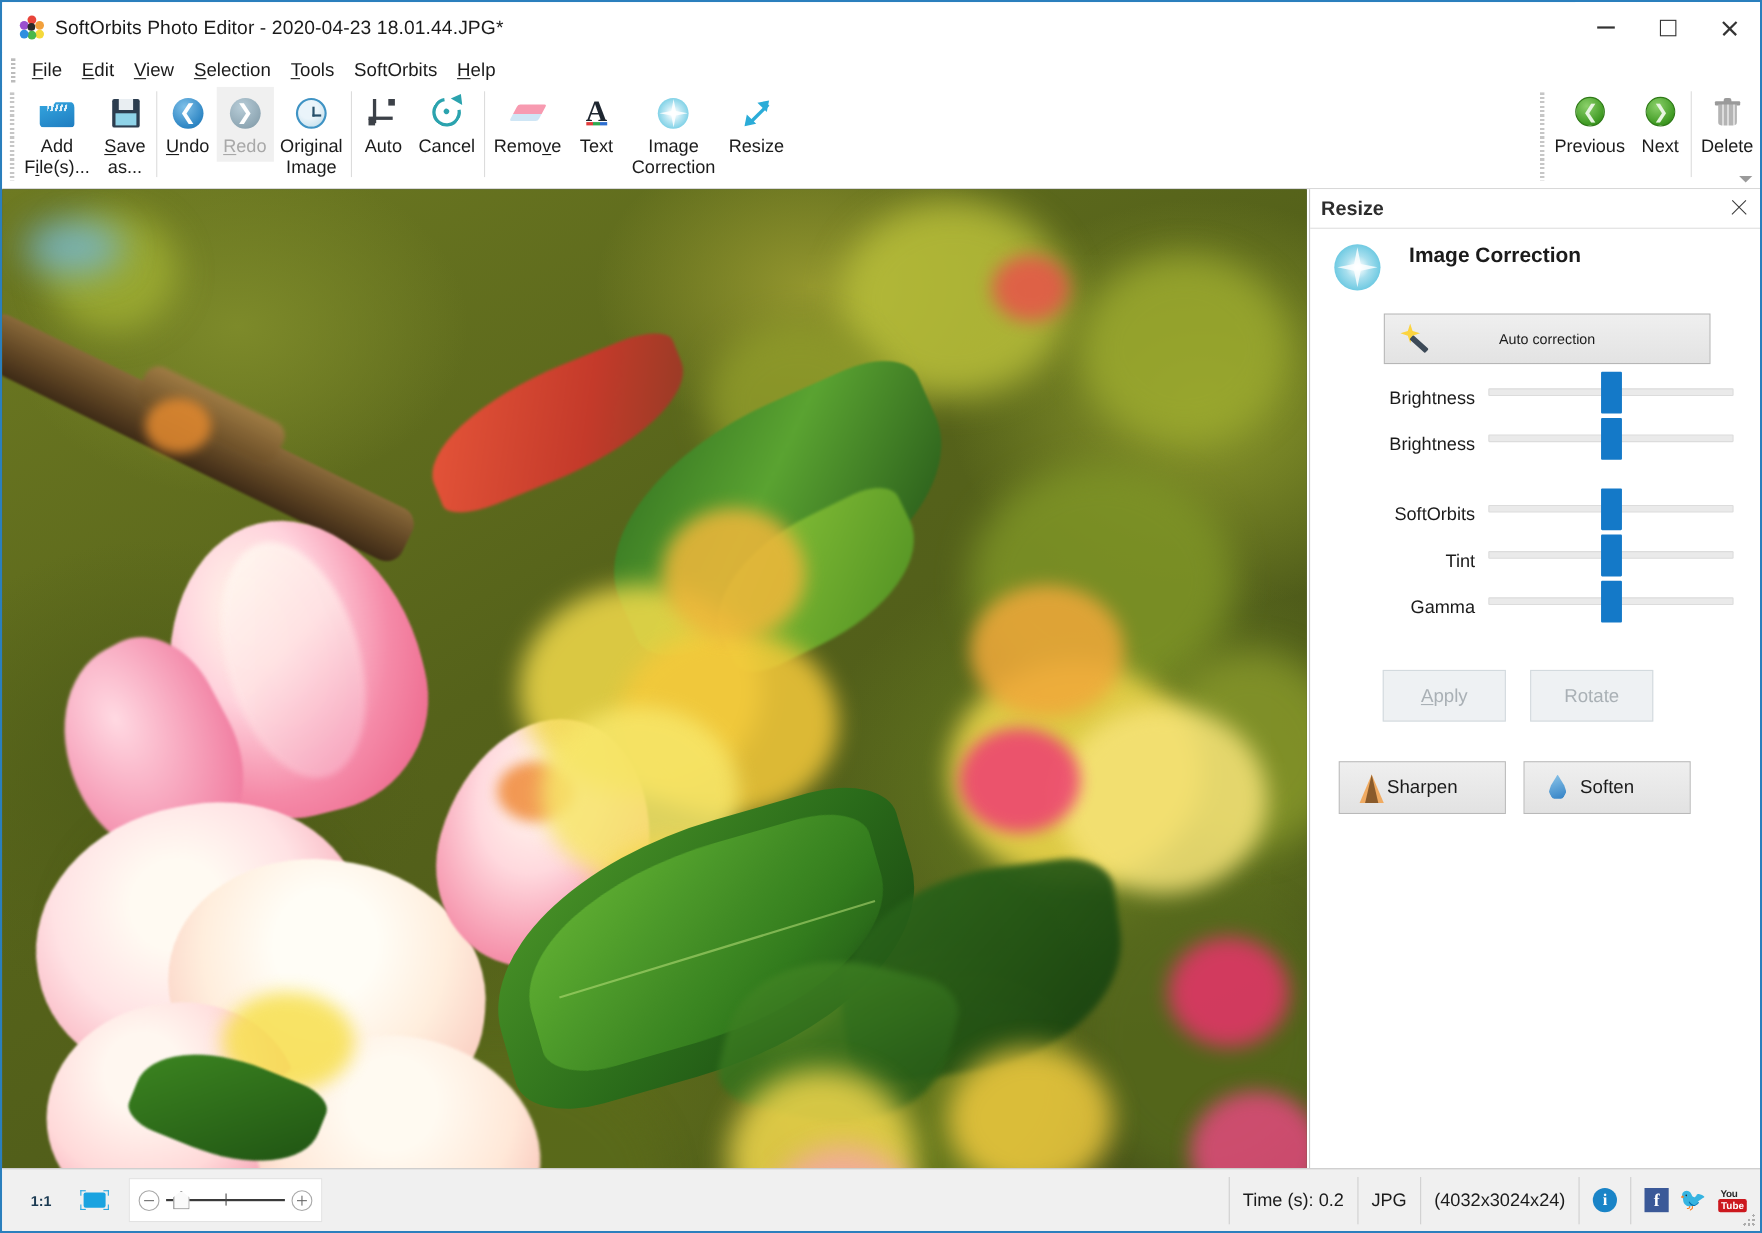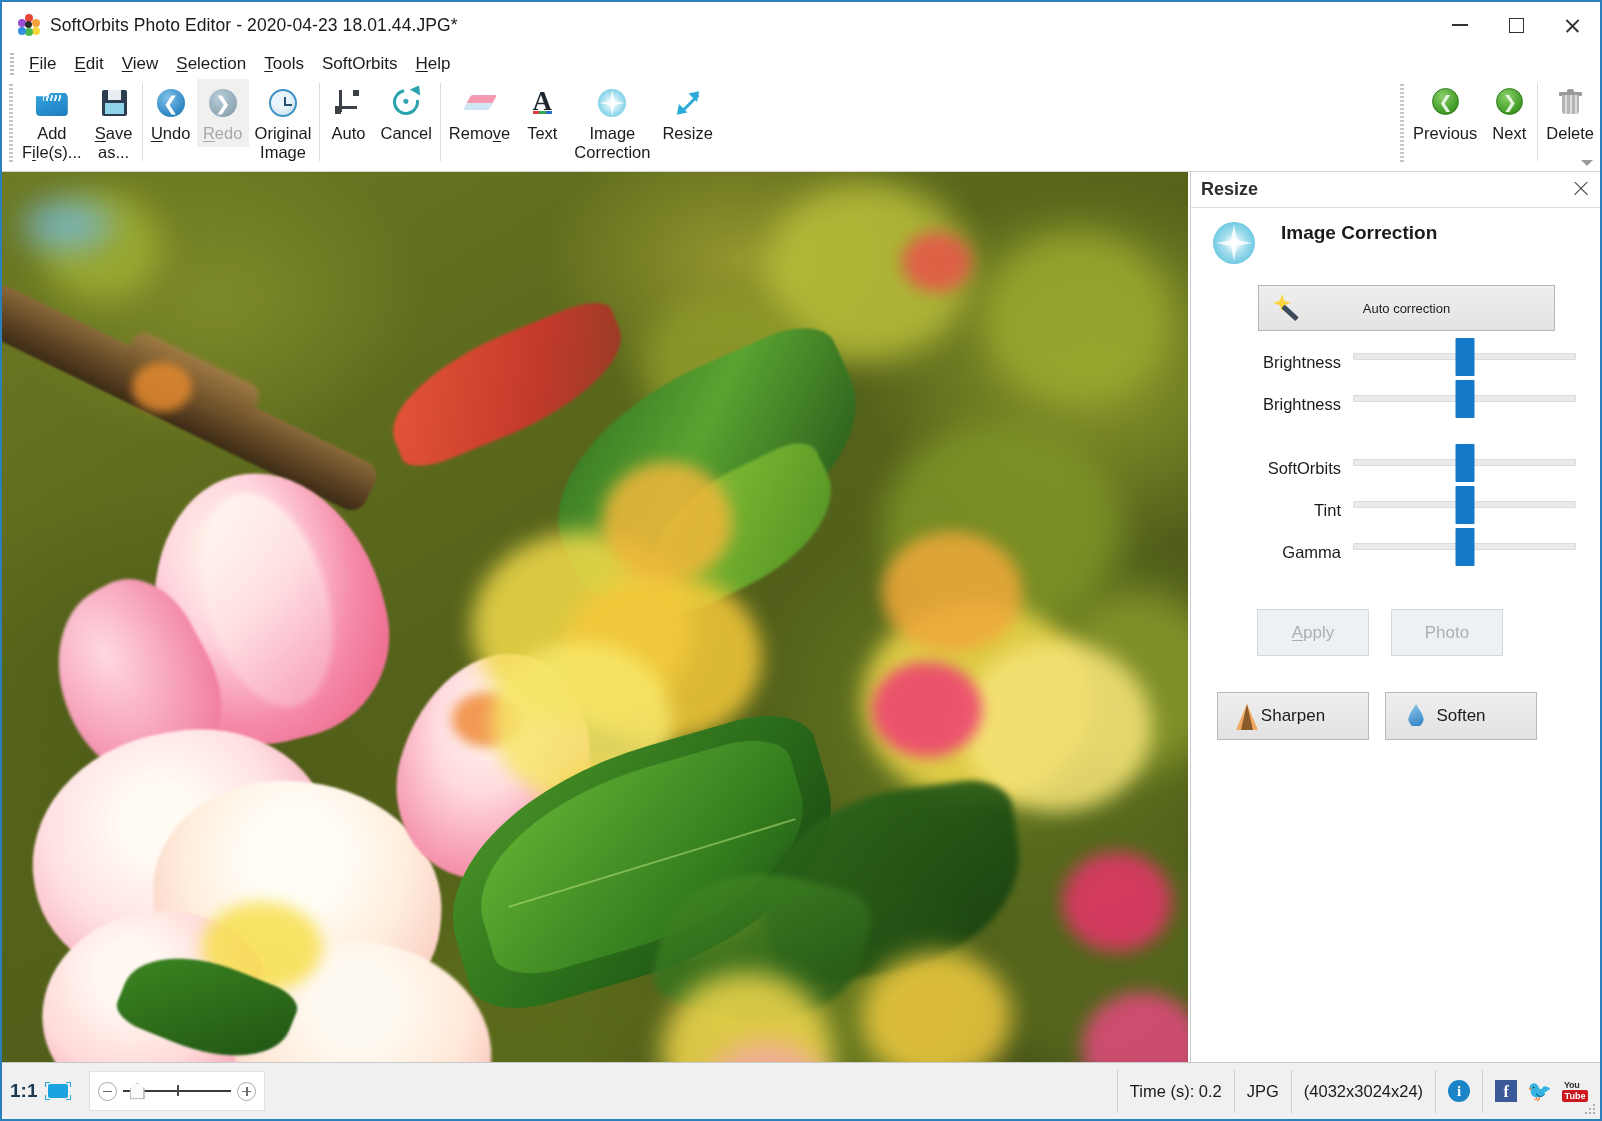--- a/index.html
+++ b/index.html
@@ -267,21 +267,21 @@
 
   
   .statusbar {
     position: absolute; left: 0; bottom: 0; width: 1598px; height: 57px;
     background: #f0f0f0; border-top: 1px solid #c8c8c8; display: flex; align-items: center;
   }
   .sb-cell {
     height: 43px; display: flex; align-items: center; padding: 0 12px;
     border-right: 1px solid #cfcfcf; font-size: 16.5px; color: #1b1b1b;
   }
-  .zoom11 { font-weight: 700; font-size: 19px; color: #1b3a52; padding: 0 8px; }
+  .zoom11 { font-weight: 700; font-size: 13px; color: #1b3a52; padding: 0 26px; }
   .fitbox { width: 26px; height: 18px; position: relative; margin-right: 10px; }
   .fitbox .inner { position: absolute; left: 3px; top: 2px; width: 20px; height: 14px;
     background: #1aa3e0; border-radius: 2px; }
   .fitbox .c { position: absolute; width: 5px; height: 5px; border: 1.6px solid #2aa7e2; }
   .fitbox .c.tl { left:0; top:0; border-right:none; border-bottom:none; }
   .fitbox .c.tr { right:0; top:0; border-left:none; border-bottom:none; }
   .fitbox .c.bl { left:0; bottom:0; border-right:none; border-top:none; }
   .fitbox .c.br { right:0; bottom:0; border-left:none; border-top:none; }
   .zoomctl {
     display: flex; align-items: center; height: 40px; padding: 0 8px;
@@ -614,21 +614,21 @@
         <div class="srow">
           <div class="slabel">Gamma</div>
           <div class="strack">
             <div class="sthumb" style="left:50%"></div>
           </div>
         </div>
       </div>
 
       <div class="btn-row">
         <div class="dlg-btn"><u>A</u>pply</div>
-        <div class="dlg-btn">Photo</div>
+        <div class="dlg-btn">Rotate</div>
       </div>
 
       <div class="fx-row">
         <div class="fx-btn">
           <div class="fx-ico">
             <div class="tri-sharp"></div>
               <div class="tri-sharp2"></div>
           </div>
           <span>Sharpen</span>
         </div>

